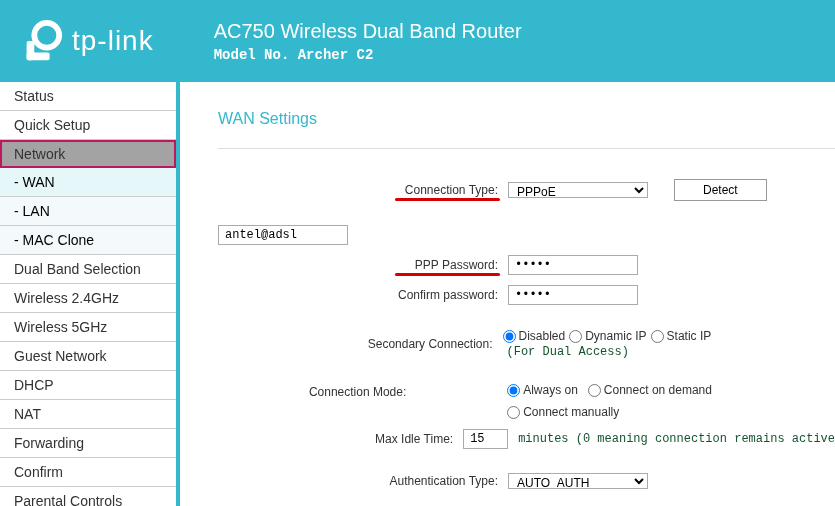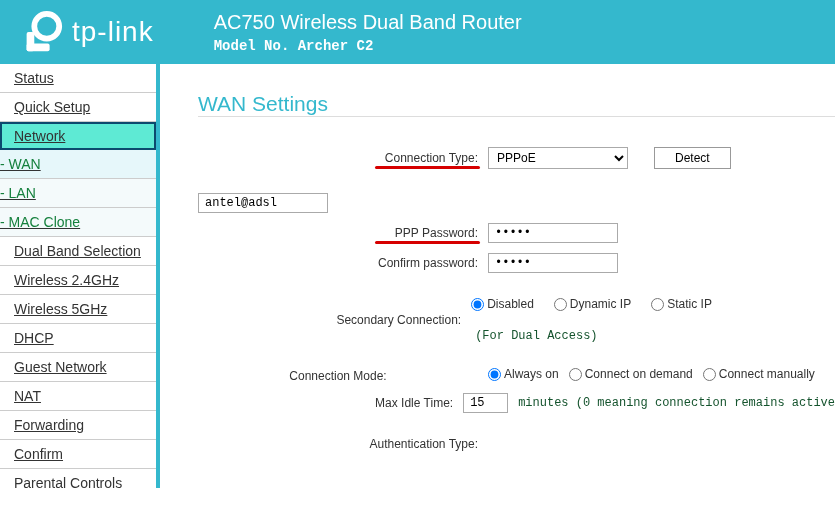--- a/index.html
+++ b/index.html
@@ -8,82 +8,82 @@
     font-size: 13px;
     color: #333;
     background: #fff;
     width: 835px;
     height: 506px;
     overflow: hidden;
   }
   
   .header {
     background: #34b8cd;
-    height: 64px;
+    height: 82px;
     display: flex;
     align-items: center;
     padding-left: 18px;
     color: #fff;
   }
   .logo {
     display: flex;
     align-items: center;
     gap: 8px;
     margin-right: 60px;
   }
   .logo svg { width: 46px; height: 46px; }
   .logo-text { font-size: 28px; font-weight: 400; letter-spacing: 1px; }
   .header-titles h1 { font-size: 20px; font-weight: normal; margin-bottom: 4px; }
   .header-titles h2 { font-size: 14px; font-weight: bold; font-family: Liberation Mono, monospace; }
   
   .body-wrap { display: flex; height: calc(506px - 82px); }
   .sidebar {
-    width: 160px;
+    width: 180px;
     border-right: 4px solid #34b8cd;
     background: #fff;
     overflow-y: auto;
     flex-shrink: 0;
     position: relative;
-    text-decoration: underline;
   }
   .sidebar::-webkit-scrollbar { width: 15px; }
   .sidebar::-webkit-scrollbar-track { background: #f1f1f1; }
   .sidebar::-webkit-scrollbar-thumb { background: #c1c1c1; }
   .menu-item {
     padding: 6px 10px 6px 14px;
     border-bottom: 1px solid #ccc;
     cursor: pointer;
     color: #333;
     font-size: 14px;
     background: #fff;
   }
   .menu-item.sub {
-    padding-left: 0;
-    color: #15803d;
+    padding-left: 14px;
+    color: #000000;
     background: #f4fafb;
   }
   .menu-item.active-main {
-    background: #5eead4;
-    border: 2px solid #0c4a6e;
+    background: #a3a3a3;
+    border: 2px solid #be185d;
     font-weight: normal;
     padding: 4px 8px 4px 12px;
   }
   .menu-item.sub.active-sub {
     background: #e6f7fa;
   }
   
   .main {
     flex: 1;
     padding: 28px 0 0 38px;
     overflow: hidden;
   }
   .page-title {
     color: #34b8cd;
-    font-size: 21px;
+    font-size: 16px;
     font-weight: normal;
+    margin-bottom: 20px;
   }
   .hr {
     border: none;
     border-top: 1px solid #ddd;
     margin-bottom: 30px;
   }
   
   .form-row {
     display: flex;
     align-items: center;
@@ -104,44 +104,44 @@
     position: absolute;
     right: 8px;
     bottom: -4px;
     width: 105px;
     height: 3px;
     background: #d60000;
     border-radius: 2px;
   }
   select.sel {
     width: 140px;
-    height: 22px;
+    height: 16px;
     border: 1px solid #aaa;
     background: #fff;
     font-size: 12px;
     padding: 1px 4px;
   }
   input.txt {
     width: 130px;
     height: 20px;
     border: 1px solid #aaa;
     padding: 1px 6px;
     font-size: 12px;
     font-family: Liberation Mono, monospace;
   }
   input.txt.short { width: 45px; }
   button.btn {
     height: 22px;
-    padding: 0 20px;
+    padding: 0 28px;
     border: 1px solid #999;
     background: #fff;
     font-size: 12px;
     cursor: pointer;
   }
-  .radio-group { display: flex; gap: 18px; flex-wrap: wrap; }
+  .radio-group { display: flex; gap: 2px; flex-wrap: wrap; }
   .radio-group label { display: flex; align-items: center; gap: 3px; margin-right: 2px; font-size: 12px; }
   .radio-group.vert { flex-direction: row; align-items: flex-start; gap: 8px; }
   .hint { color: #14532d; font-size: 12px; margin-left: 4px; white-space: nowrap; font-family: Liberation Mono, monospace; }
   input[type=radio]{ margin:0; }
 </style>
 </head>
 <body>
 
 <div class="header">
   <div class="logo">
@@ -163,22 +163,22 @@
   <div class="sidebar" id="sidebar">
       <div class="menu-item">Status</div>
       <div class="menu-item">Quick Setup</div>
       <div class="menu-item active-main">Network</div>
       <div class="menu-item sub active-sub">- WAN</div>
       <div class="menu-item sub">- LAN</div>
       <div class="menu-item sub">- MAC Clone</div>
       <div class="menu-item">Dual Band Selection</div>
       <div class="menu-item">Wireless 2.4GHz</div>
       <div class="menu-item">Wireless 5GHz</div>
+      <div class="menu-item">Guest Network</div>
       <div class="menu-item">DHCP</div>
-      <div class="menu-item">Guest Network</div>
       <div class="menu-item">NAT</div>
       <div class="menu-item">Forwarding</div>
       <div class="menu-item">Confirm</div>
       <div class="menu-item">Parental Controls</div>
     </div>
 
   <div class="main">
     <div class="page-title">WAN Settings</div>
     <hr class="hr">
 
@@ -261,15 +261,20 @@
       <div class="form-control">
         <input class="txt short" type="text" value="15" style="">
         <span class="hint">minutes (0 meaning connection remains active</span>
       </div>
     </div>
 
     <div style="height:14px;"></div>
 
     <div class="form-row">
       <div class="form-label">Authentication Type:</div>
+      <div class="form-control">
+        <select class="sel">
+          <option>AUTO_AUTH</option>
+        </select>
+      </div>
     </div>
   </div>
 </div>
 
 </body></html>

